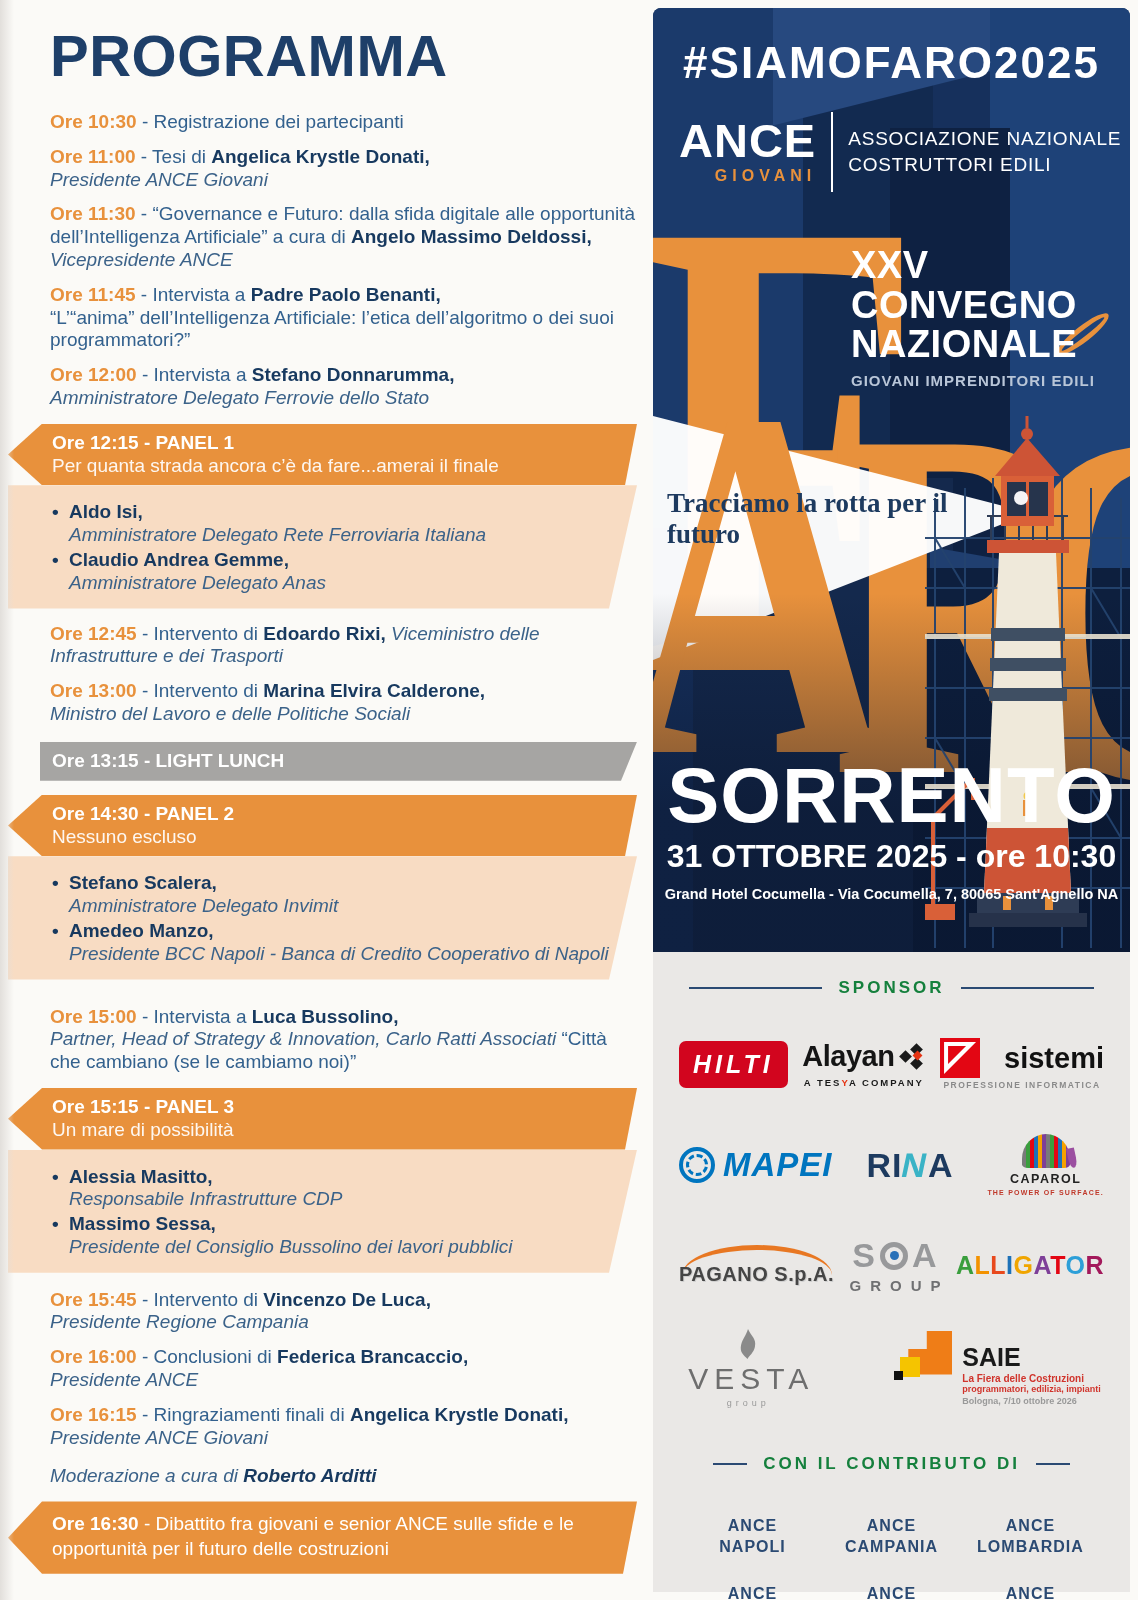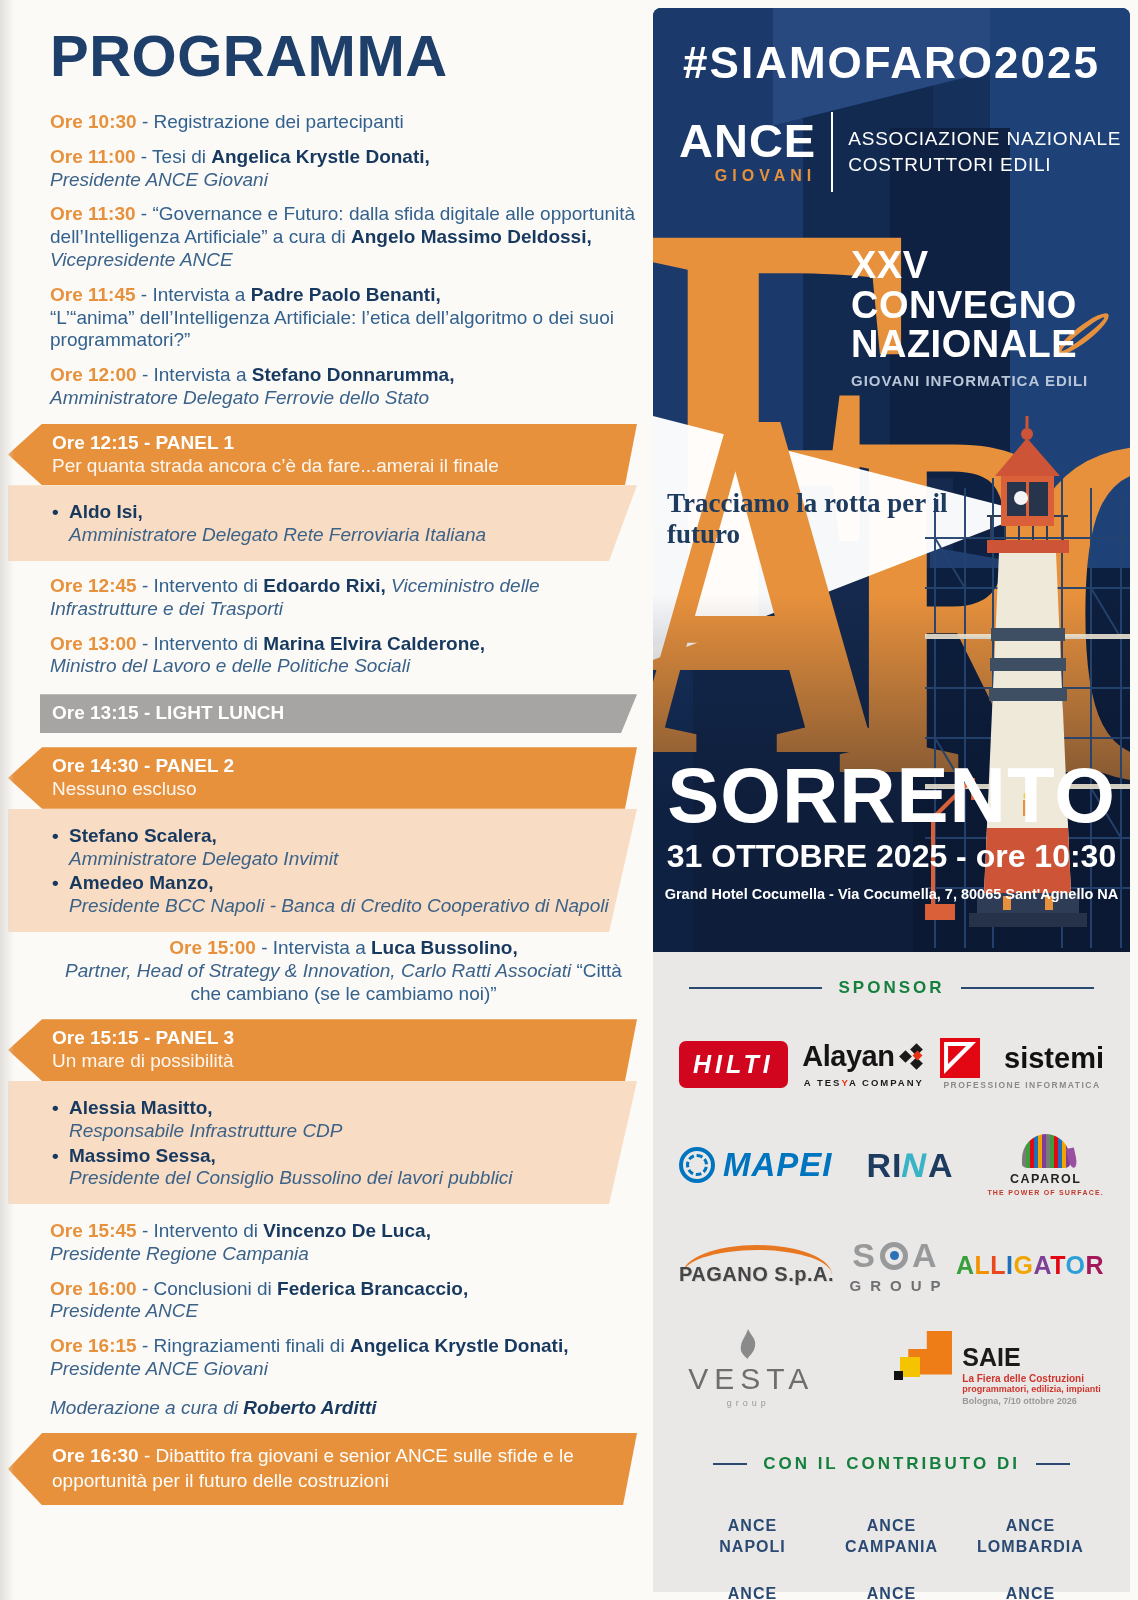--- a/index.html
+++ b/index.html
@@ -11,21 +11,21 @@
 
   
   .left-col { position:absolute; left:0; top:0; width:655px; height:1600px; background:#fbfaf7; }
   .title { margin:22px 20px 0 50px; font-size:58px; font-weight:700; color:#1e3f69; letter-spacing:.5px; }
   .item { margin:12px 18px 0 50px; font-size:19px; line-height:1.2; color:#33618e; }
   .item .time { color:#e8913c; font-weight:700; }
   .item .name { color:#17395f; font-weight:700; }
   .item .role { font-style:italic; display:block; color:#3b6289; }
   .item .role-inline { font-style:italic; color:#3b6289; }
   .item .desc { display:block; color:#33618e; }
-  .mt14 { margin-top:14px; } .mt16 { margin-top:16px; } .mt18 { margin-top:5px;text-align:center; } .mt20 { margin-top:20px; } .mt22 { margin-top:22px; }
+  .mt14 { margin-top:14px; } .mt16 { margin-top:16px; } .mt18 { margin-top:26px; } .mt20 { margin-top:20px; } .mt22 { margin-top:22px; }
 
   .panel { margin:14px 18px 0 8px; }
   .panel-header { background:#e8913c; color:#fff; font-size:19px; line-height:1.2;
     padding:8px 18px 8px 44px;
     clip-path:polygon(0 50%, 34px 0, 100% 0, calc(100% - 12px) 100%, 34px 100%); }
   .panel-header .ph1 { font-weight:700; display:block; }
   .panel-header .ph2 { display:block; color:rgba(255,255,255,.93); }
   .panel-body { background:#f8dcc3; padding:14px 26px 14px 44px;
     clip-path:polygon(0 0, 100% 0, calc(100% - 28px) 100%, 0 100%); }
   .speaker { position:relative; padding-left:17px; font-size:19px; line-height:1.2; margin-top:2px; }
@@ -225,20 +225,24 @@
 
     <div class="panel">
       <div class="panel-header">
         <span class="ph1">Ore 12:15 - PANEL 1</span>
         <span class="ph2">Per quanta strada ancora c’è da fare...amerai il finale</span>
       </div>
       <div class="panel-body">
         <div class="speaker">
           <span class="name">Aldo Isi,</span>
           <span class="role">Amministratore Delegato Rete Ferroviaria Italiana</span>
+        </div>
+        <div class="speaker">
+          <span class="name">Claudio Andrea Gemme,</span>
+          <span class="role">Amministratore Delegato Anas</span>
         </div>
       </div>
     </div>
 
     <div class="item mt14">
       <span class="time">Ore 12:45</span>
       <span>- Intervento di </span><span class="name">Edoardo Rixi</span><span class="name">, </span><span class="role-inline">Viceministro delle Infrastrutture e dei Trasporti</span>
     </div>
 
     <div class="item">
@@ -410,21 +414,21 @@
         <div class="ance-desc">
           <div>ASSOCIAZIONE NAZIONALE</div>
           <div>COSTRUTTORI EDILI</div>
         </div>
       </div>
 
       <div class="convegno">
         <span class="conv-l">XXV</span>
         <span class="conv-l">CONVEGNO</span>
         <span class="conv-l">NAZIONALE</span>
-        <span class="conv-sub">GIOVANI INFORMATICA EDILI</span>
+        <span class="conv-sub">GIOVANI IMPRENDITORI EDILI</span>
       </div>
 
       <div class="tagline">Tracciamo la rotta per il futuro</div>
 
       <div class="city">SORRENTO</div>
       <div class="datetime">31 OTTOBRE 2025 - ore 10:30</div>
       <div class="venue">Grand Hotel Cocumella - Via Cocumella, 7, 80065 Sant'Agnello NA</div>
     </div>
 
     <div class="sponsor-panel">

